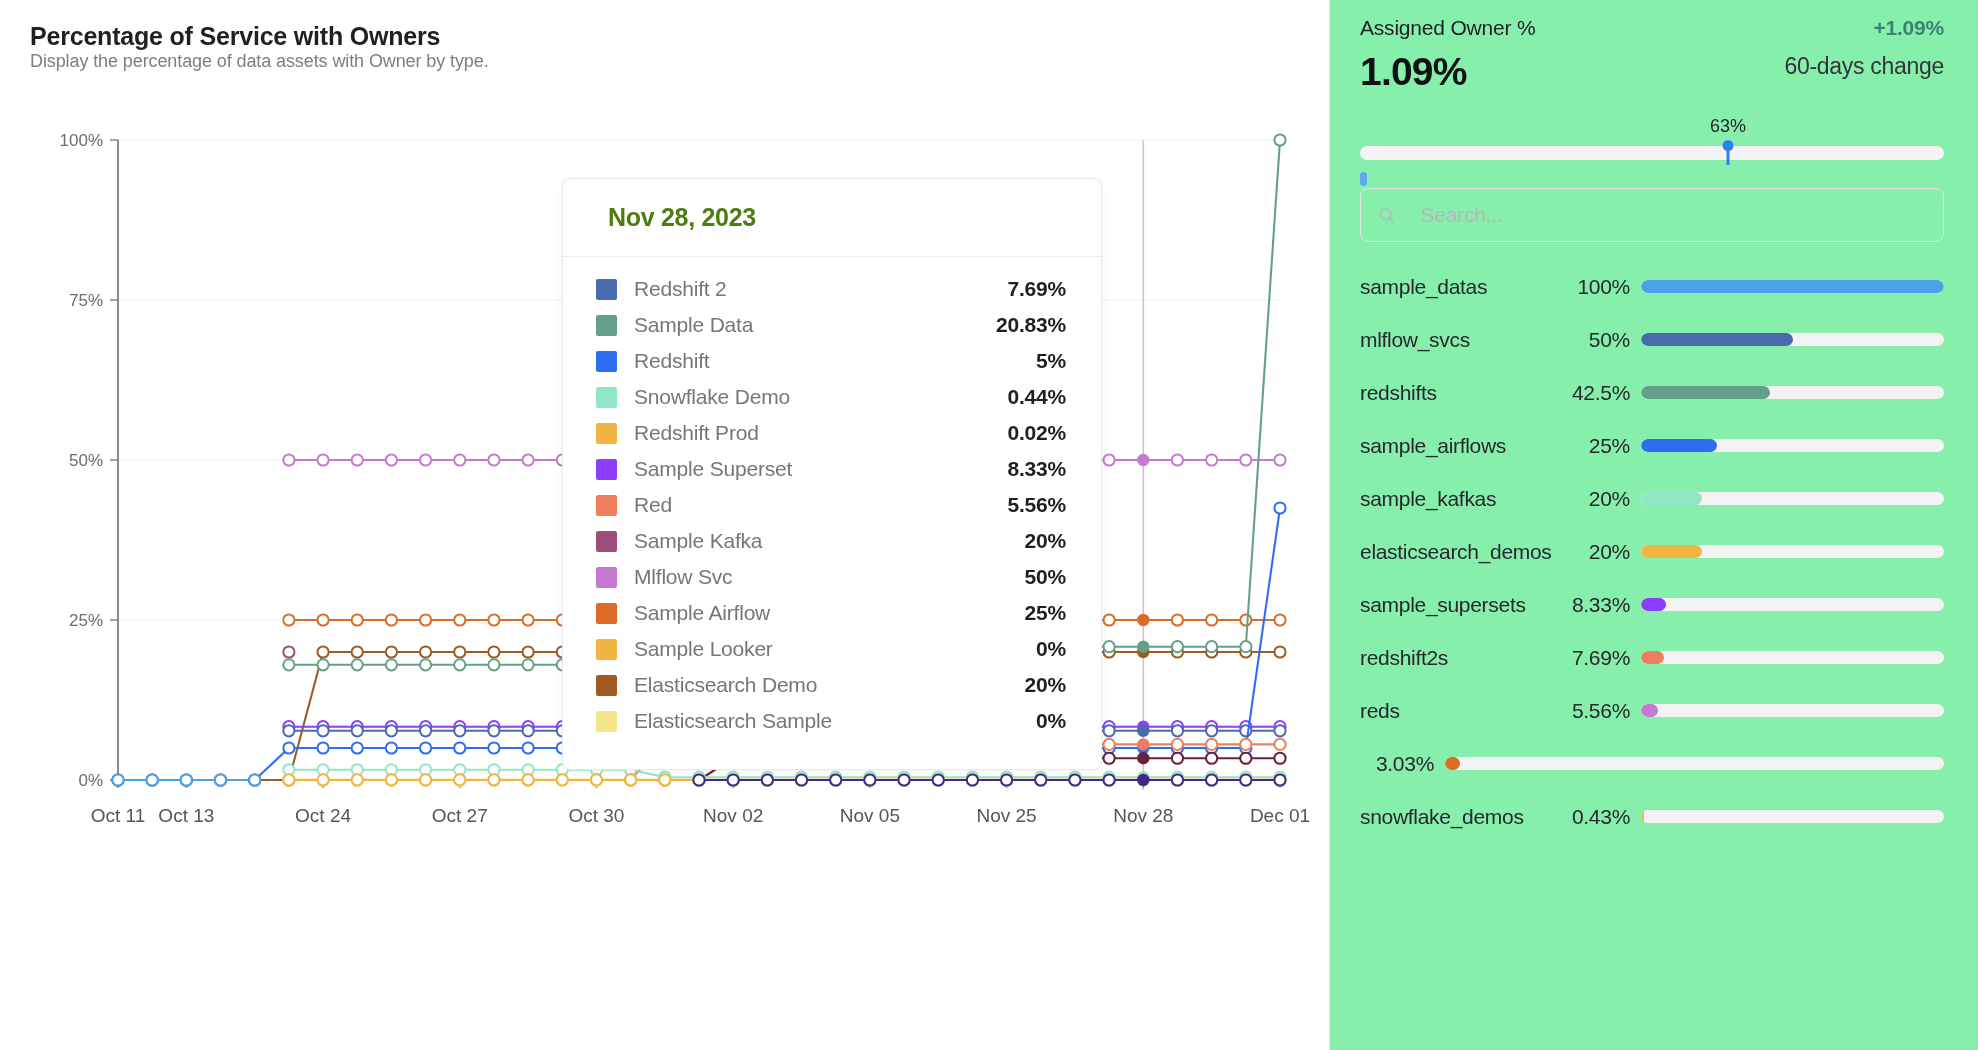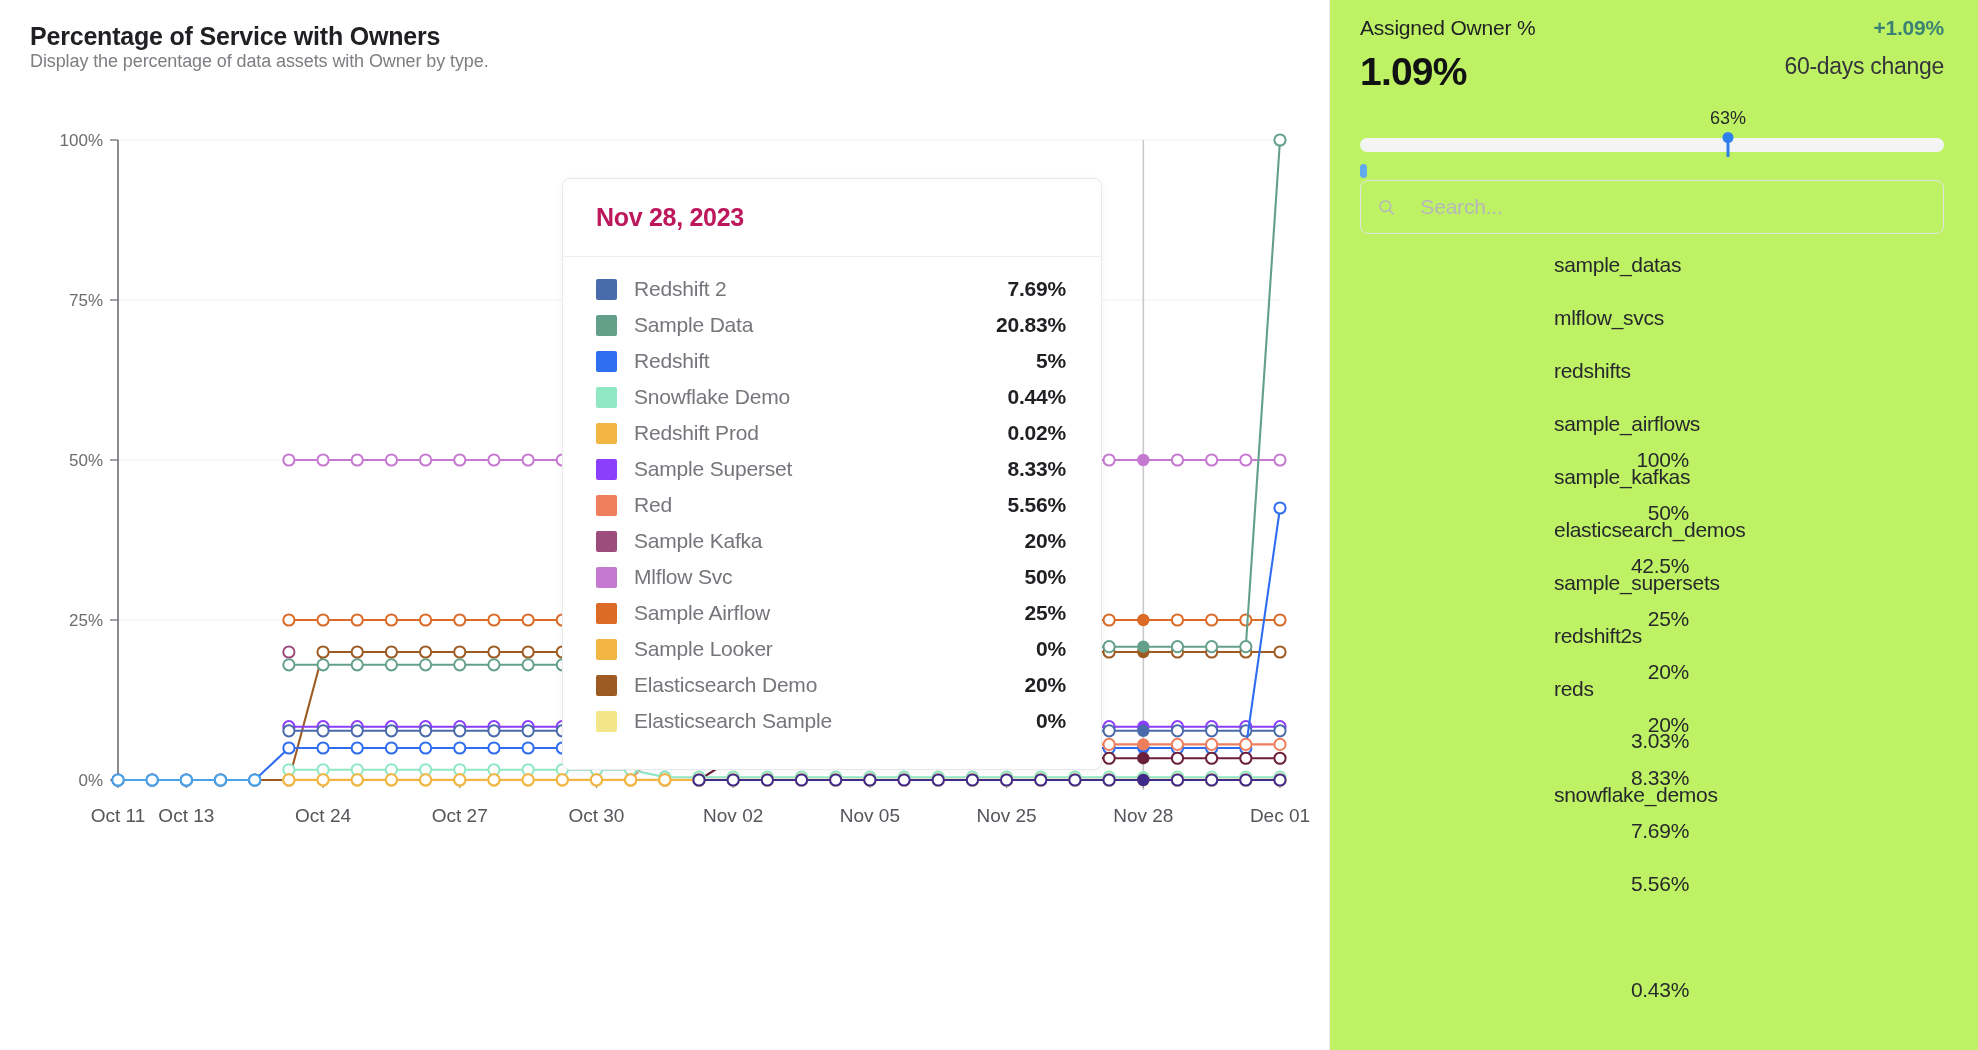--- a/index.html
+++ b/index.html
@@ -41,52 +41,52 @@
     border: 1px solid #e9e9eb;
     border-radius: 8px;
     box-shadow: 0 2px 10px rgba(0,0,0,0.045);
     overflow: hidden;
     z-index: 40;
   }
   .tt-head {
     height: 78px; border-bottom: 1px solid #eeeef0;
     display: flex; align-items: center; padding-left: 33px;
   }
-  .tt-date { font-size: 25px; font-weight: bold; color: #be185d; letter-spacing: -0.3px; }
+  .tt-date { font-size: 25px; font-weight: bold; color: #4d7c0f; letter-spacing: -0.3px; margin-left: 12px; }
   .tt-body { padding: 14px 0 0 0; }
   .tt-row {
     display: flex; align-items: center;
     height: 36px; padding: 0 35px 0 33px; text-align: center;
   }
   .tt-swatch { width: 21px; height: 21px; border-radius: 2px; flex: 0 0 auto; }
   .tt-name {
     margin-left: 17px; font-size: 21px; color: #75767b;
     letter-spacing: -0.2px; white-space: nowrap;
   }
   .tt-val {
     margin-left: auto; font-size: 21px; font-weight: bold;
     color: #1f2023; letter-spacing: -0.2px;
   }
 
   
   .right-panel {
     position: relative;
-    width: 648px; height: 1050px; background: #bef264;
+    width: 648px; height: 1050px; background: #86efac;
     padding: 16px 34px 0 30px;
   }
   .kpi-top { display: flex; align-items: flex-start; justify-content: space-between; }
   .kpi-left { display: flex; flex-direction: column; }
   .kpi-label { font-size: 21px; color: #1f2023; letter-spacing: -0.2px; }
   .kpi-value { margin-top: 10px; font-size: 39px; font-weight: bold; color: #111214; letter-spacing: -0.8px; }
   .kpi-right { display: flex; flex-direction: column; align-items: flex-end; }
   .kpi-delta { font-size: 21px; color: #3b8274; letter-spacing: -0.2px; }
   .kpi-delta-label { margin-top: 13px; font-size: 23px; color: #34353a; letter-spacing: -0.3px; }
 
   
-  .prog-wrap { position: relative; margin-top: 18px; height: 46px; }
+  .prog-wrap { position: relative; margin-top: 26px; height: 46px; }
   .prog-marker-label {
     position: absolute; top: -4px; font-size: 18px; color: #27282c;
     transform: translateX(-50%);
   }
   .prog-track {
     position: absolute; top: 26px; left: 0; right: 0;
     height: 14px; background: #f4f4f5; border-radius: 7px;
   }
   .prog-fill {
     position: absolute; top: 26px; left: 0;
@@ -110,21 +110,21 @@
   .search-input {
     border: none; outline: none; background: transparent;
     font-family: "Liberation Sans", sans-serif;
     font-size: 21px; color: #3d3e43; width: 100%; margin-left: 24px;
     letter-spacing: -0.2px;
   }
   .search-input::placeholder { color: #b6b7bc; }
 
   
   .svc-list { margin-top: 18px; }
-  .svc-row { display: flex; align-items: center; height: 53px; flex-direction: column; }
+  .svc-row { display: flex; align-items: center; height: 53px; }
   .svc-name {
     width: 196px; flex: 0 0 196px;
     font-size: 21px; color: #27282c; letter-spacing: -0.3px;
     line-height: 26px; word-break: break-word;
   }
   .svc-pct {
     width: 74px; flex: 0 0 74px; text-align: right;
     font-size: 21px; color: #27282c; letter-spacing: -0.3px;
   }
   .svc-bar-track {

